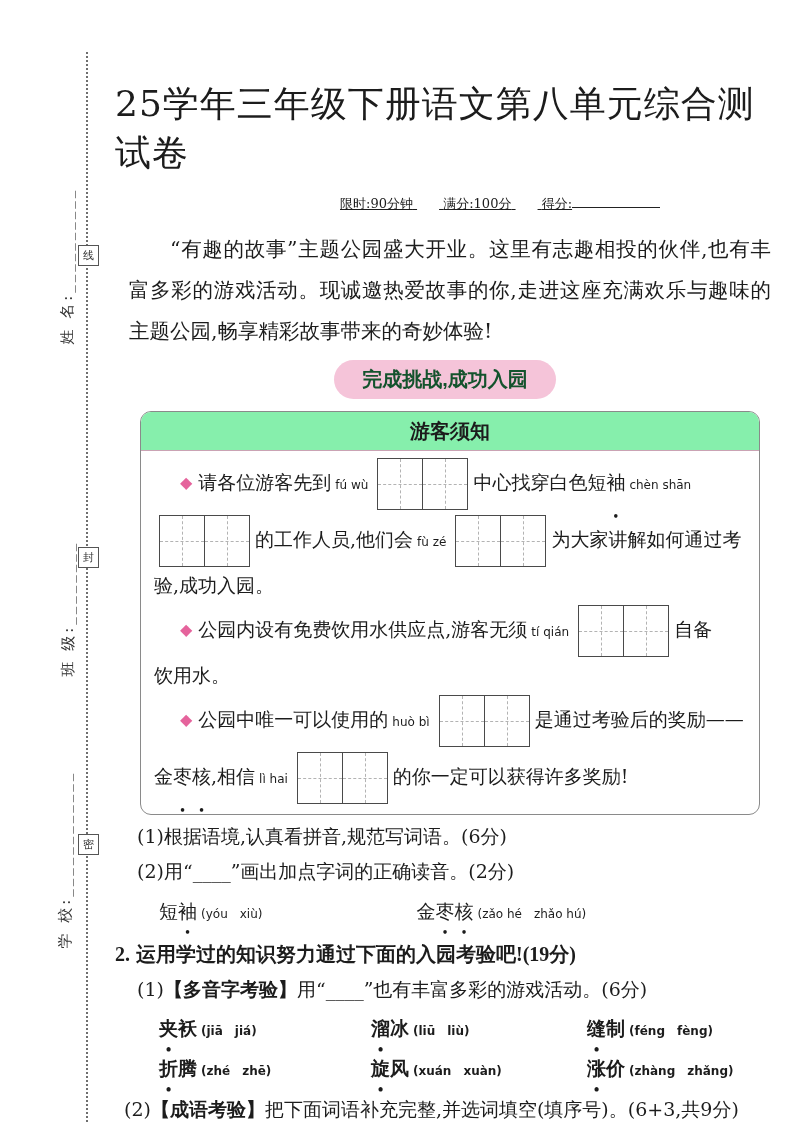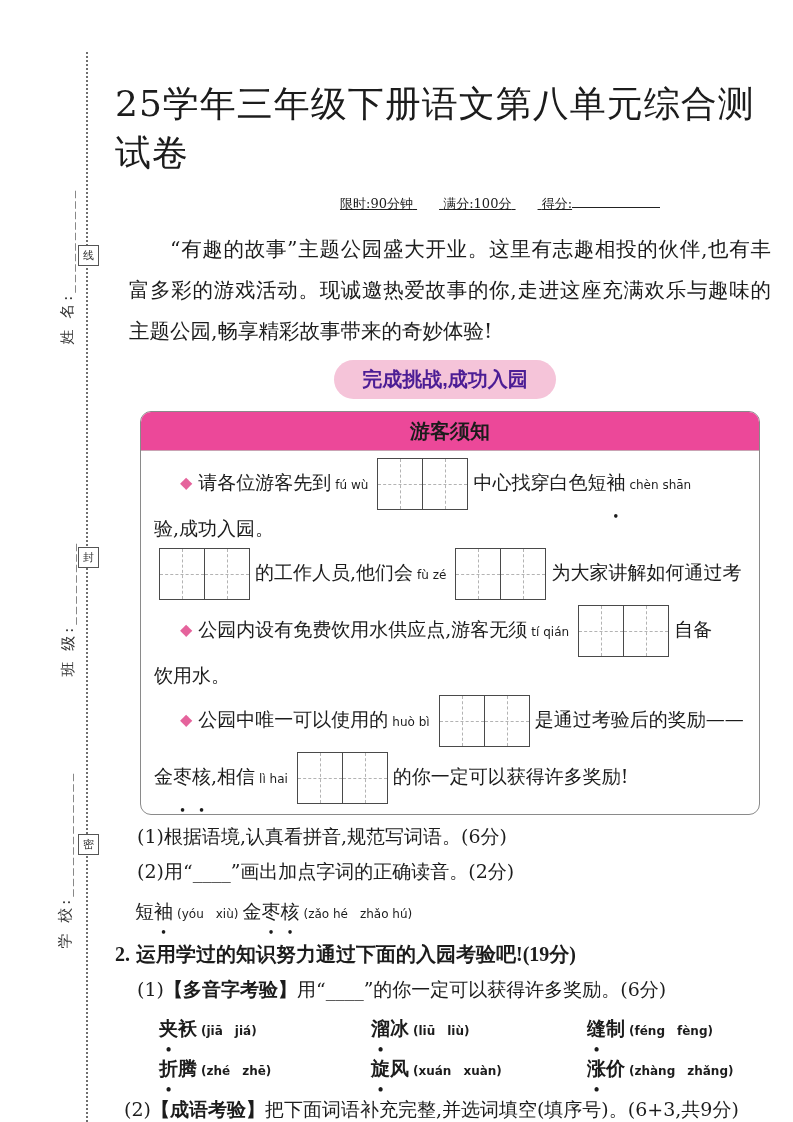--- a/index.html
+++ b/index.html
@@ -15,21 +15,21 @@
             display:flex;align-items:center;justify-content:center;font-size:11px;color:#333;}
 
   
   .content{position:absolute;left:115px;top:0;width:660px;}
   .title{font-size:36px;font-weight:400;text-align:left;margin:80px 0 0 0;letter-spacing:1px;
          font-family:"DejaVu Serif",serif;}
   .info-line{margin:16px 0 0 225px;font-size:13px;text-decoration:underline;}
   .blank{display:inline-block;width:88px;border-bottom:1.5px solid #222;height:1em;vertical-align:baseline;}
   .intro{margin:16px 0 0 14px;width:642px;font-size:20.5px;line-height:41px;text-indent:2em;text-align:justify;}
   .badge{width:fit-content;margin:8px auto 0 auto;padding:6px 28px;border-radius:22px;
-         font-size:20px;font-weight:700;font-family:"Liberation Sans",sans-serif;color:#4c1d95;}
+         font-size:20px;font-weight:700;font-family:"Liberation Sans",sans-serif;color:#14532d;}
 
   .q-stem{margin-top:14px;font-size:20px;font-weight:700;font-family:"Liberation Sans",sans-serif;}
   .q-stem .num{margin-right:6px;}
   .brk-gap{display:inline-block;width:56px;}
 
   
   .notice{margin:12px 0 0 25px;width:618px;border:1.5px solid #8a8a8a;border-radius:11px;overflow:hidden;}
   .notice-header{height:38px;display:flex;align-items:center;justify-content:center;
                  font-size:20px;font-weight:700;font-family:"Liberation Sans",sans-serif;color:#1c1c1c;
                  border-bottom:1px solid #caa3b4;}
@@ -45,21 +45,21 @@
   .dt::after{content:"•";position:absolute;left:0;right:0;bottom:-13px;text-align:center;
              font-size:12px;line-height:10px;color:#1c1c1c;}
   .agrid{display:inline-flex;vertical-align:middle;margin:0 5px;border:1.5px solid #4a4a4a;background:#fff;}
   .agrid .cell{width:44px;height:50px;position:relative;border-left:1px solid #4a4a4a;}
   .agrid .cell:first-child{border-left:none;}
   .agrid .cell::before{content:"";position:absolute;left:0;right:0;top:50%;border-top:1px dashed #b3b3b3;}
   .agrid .cell::after{content:"";position:absolute;top:0;bottom:0;left:50%;border-left:1px dashed #b3b3b3;}
 
   .sub{margin:9px 0 0 22px;font-size:19px;}
   .sub .bold{font-weight:700;font-family:"Liberation Sans",sans-serif;}
-  .opt-row{margin:14px 0 0 20px;display:flex;font-size:19px;}
+  .opt-row{margin:14px 0 0 44px;display:flex;gap:150px;font-size:19px;}
   .opt{white-space:nowrap;}
 
   .ph-grid{margin:13px 0 0 44px;display:grid;grid-template-columns:212px 216px auto;row-gap:14px;font-size:19px;font-weight:bold;}
 </style>
 </head>
 <body>
 
 <div class="page">
 
   <div class="seal-line"></div>
@@ -81,34 +81,34 @@
       <span style="display:inline-block;width:22px;"></span>
       <span>得分:</span><span class="blank"></span>
     </div>
 
     <p class="intro">“有趣的故事”主题公园盛大开业。这里有志趣相投的伙伴,也有丰富多彩的游戏活动。现诚邀热爱故事的你,走进这座充满欢乐与趣味的主题公园,畅享精彩故事带来的奇妙体验!</p>
 
     <div class="badge" id="badge" style="background: rgb(245, 196, 217);">完成挑战,成功入园</div>
 
 
     <div class="notice">
-      <div class="notice-header" id="notice-header" style="background: #ec4899;">游客须知</div>
+      <div class="notice-header" id="notice-header" style="background: #86efac;">游客须知</div>
       <div class="notice-body" id="notice-body">
           <div class="nline gl indent"><span class="diamond" style="color: rgb(229, 99, 156);">◆</span><span class="cn">请各位游客先到</span><span class="py">fú wù</span><span class="agrid">
               <span class="cell"></span>
               <span class="cell"></span>
             </span><span class="cn">中心找穿白色短</span><span class="cn dt">袖</span><span class="py">chèn shān</span></div>
-          <div class="nline pl"><span class="cn">验,成功入园。</span></div>
           <div class="nline gl"><span class="agrid">
               <span class="cell"></span>
               <span class="cell"></span>
             </span><span class="cn">的工作人员,他们会</span><span class="py">fù zé</span><span class="agrid">
               <span class="cell"></span>
               <span class="cell"></span>
             </span><span class="cn">为大家讲解如何通过考</span></div>
+          <div class="nline pl"><span class="cn">验,成功入园。</span></div>
           <div class="nline gl indent"><span class="diamond" style="color: rgb(229, 99, 156);">◆</span><span class="cn">公园内设有免费饮用水供应点,游客无须</span><span class="py">tí qián</span><span class="agrid">
               <span class="cell"></span>
               <span class="cell"></span>
             </span><span class="cn">自备</span></div>
           <div class="nline pl"><span class="cn">饮用水。</span></div>
           <div class="nline gl indent"><span class="diamond" style="color: rgb(229, 99, 156);">◆</span><span class="cn">公园中唯一可以使用的</span><span class="py">huò bì</span><span class="agrid">
               <span class="cell"></span>
               <span class="cell"></span>
             </span><span class="cn">是通过考验后的奖励——</span></div>
           <div class="nline gl"><span class="cn">金</span><span class="cn dt">枣</span><span class="cn dt">核</span><span class="cn">,相信</span><span class="py">lì hai</span><span class="agrid">
@@ -123,21 +123,21 @@
     <div class="opt-row" id="q1-options">
         <div class="opt"><span class="cn">短</span><span class="cn dt">袖</span><span class="py">(yóu　xiù)</span></div>
         <div class="opt"><span class="cn">金</span><span class="cn dt">枣</span><span class="cn dt">核</span><span class="py">(zǎo hé　zhǎo hú)</span></div>
       </div>
 
     <div class="q-stem" style="margin-top:16px;font-family:Liberation Serif, serif;">
       <span class="num">2.</span><span>运用学过的知识努力通过下面的入园考验吧!(19分)</span>
     </div>
 
     <div class="sub">
-      <span>(1)</span><span class="bold">【多音字考验】</span><span>用“____”的你一定可以获得许多奖励。(6分)</span>
+      <span>(1)</span><span class="bold">【多音字考验】</span><span>用“____”也有丰富多彩的游戏活动。(6分)</span>
     </div>
     <div class="ph-grid" id="phonics">
         <div class="opt"><span class="cn dt">夹</span><span class="cn">袄</span><span class="py">(jiā　jiá)</span></div>
         <div class="opt"><span class="cn dt">溜</span><span class="cn">冰</span><span class="py">(liū　liù)</span></div>
         <div class="opt"><span class="cn dt">缝</span><span class="cn">制</span><span class="py">(féng　fèng)</span></div>
         <div class="opt"><span class="cn dt">折</span><span class="cn">腾</span><span class="py">(zhé　zhē)</span></div>
         <div class="opt"><span class="cn dt">旋</span><span class="cn">风</span><span class="py">(xuán　xuàn)</span></div>
         <div class="opt"><span class="cn dt">涨</span><span class="cn">价</span><span class="py">(zhàng　zhǎng)</span></div>
       </div>
 

